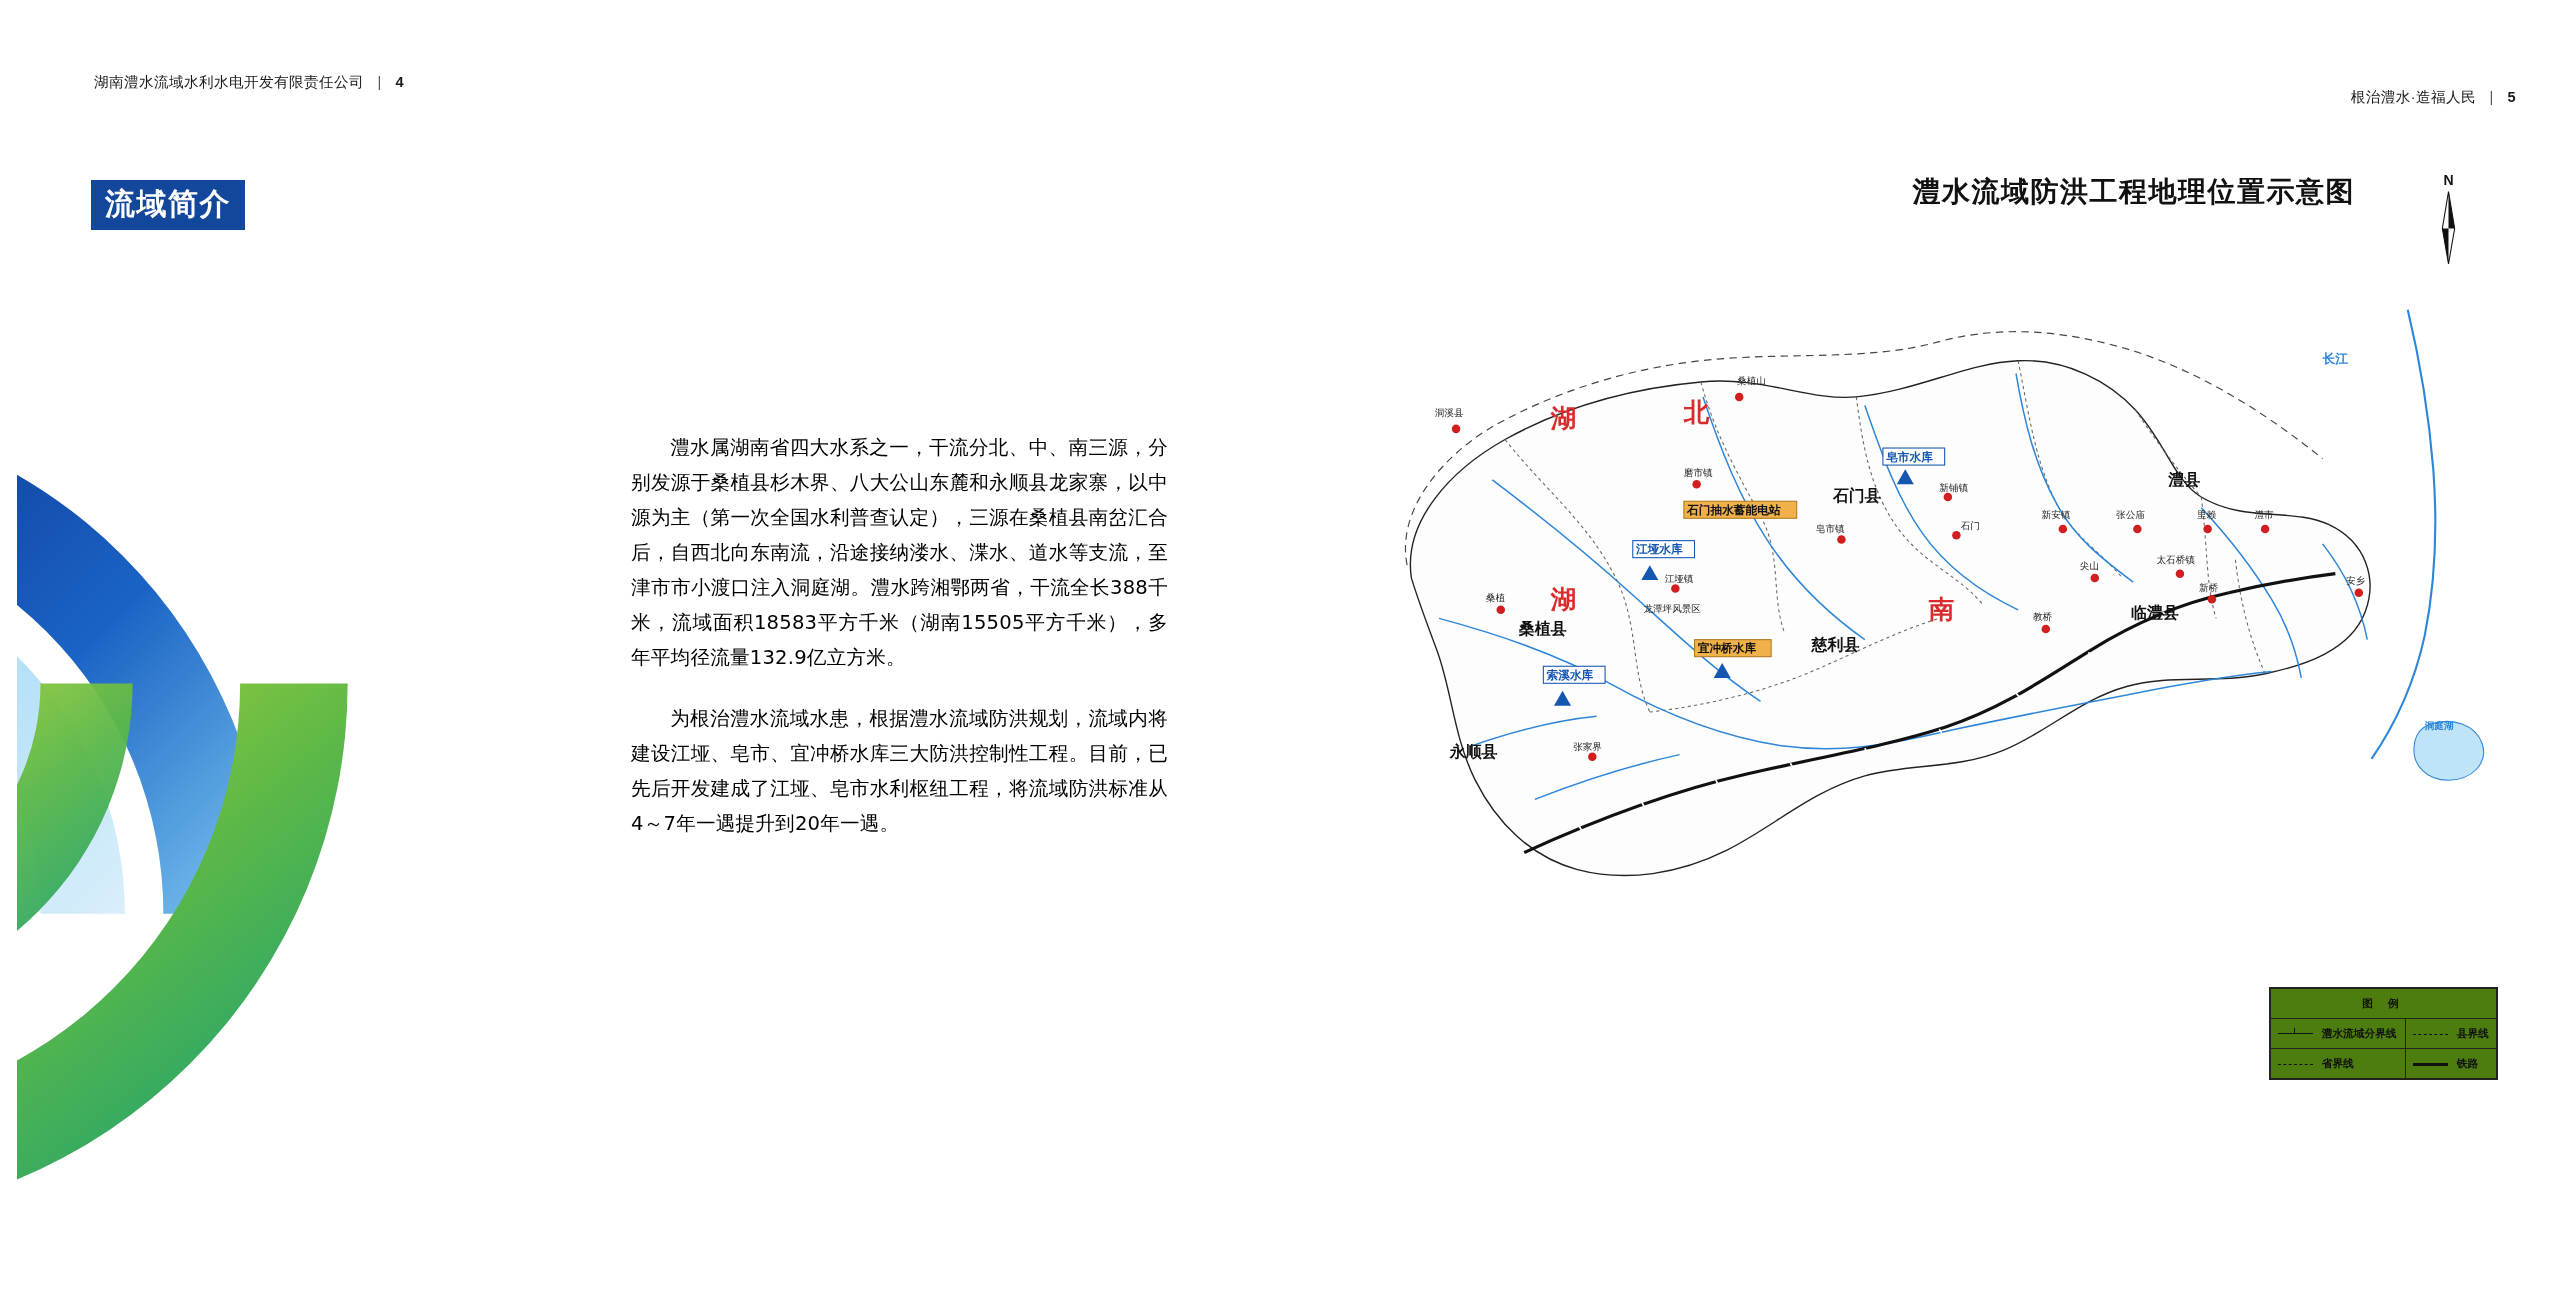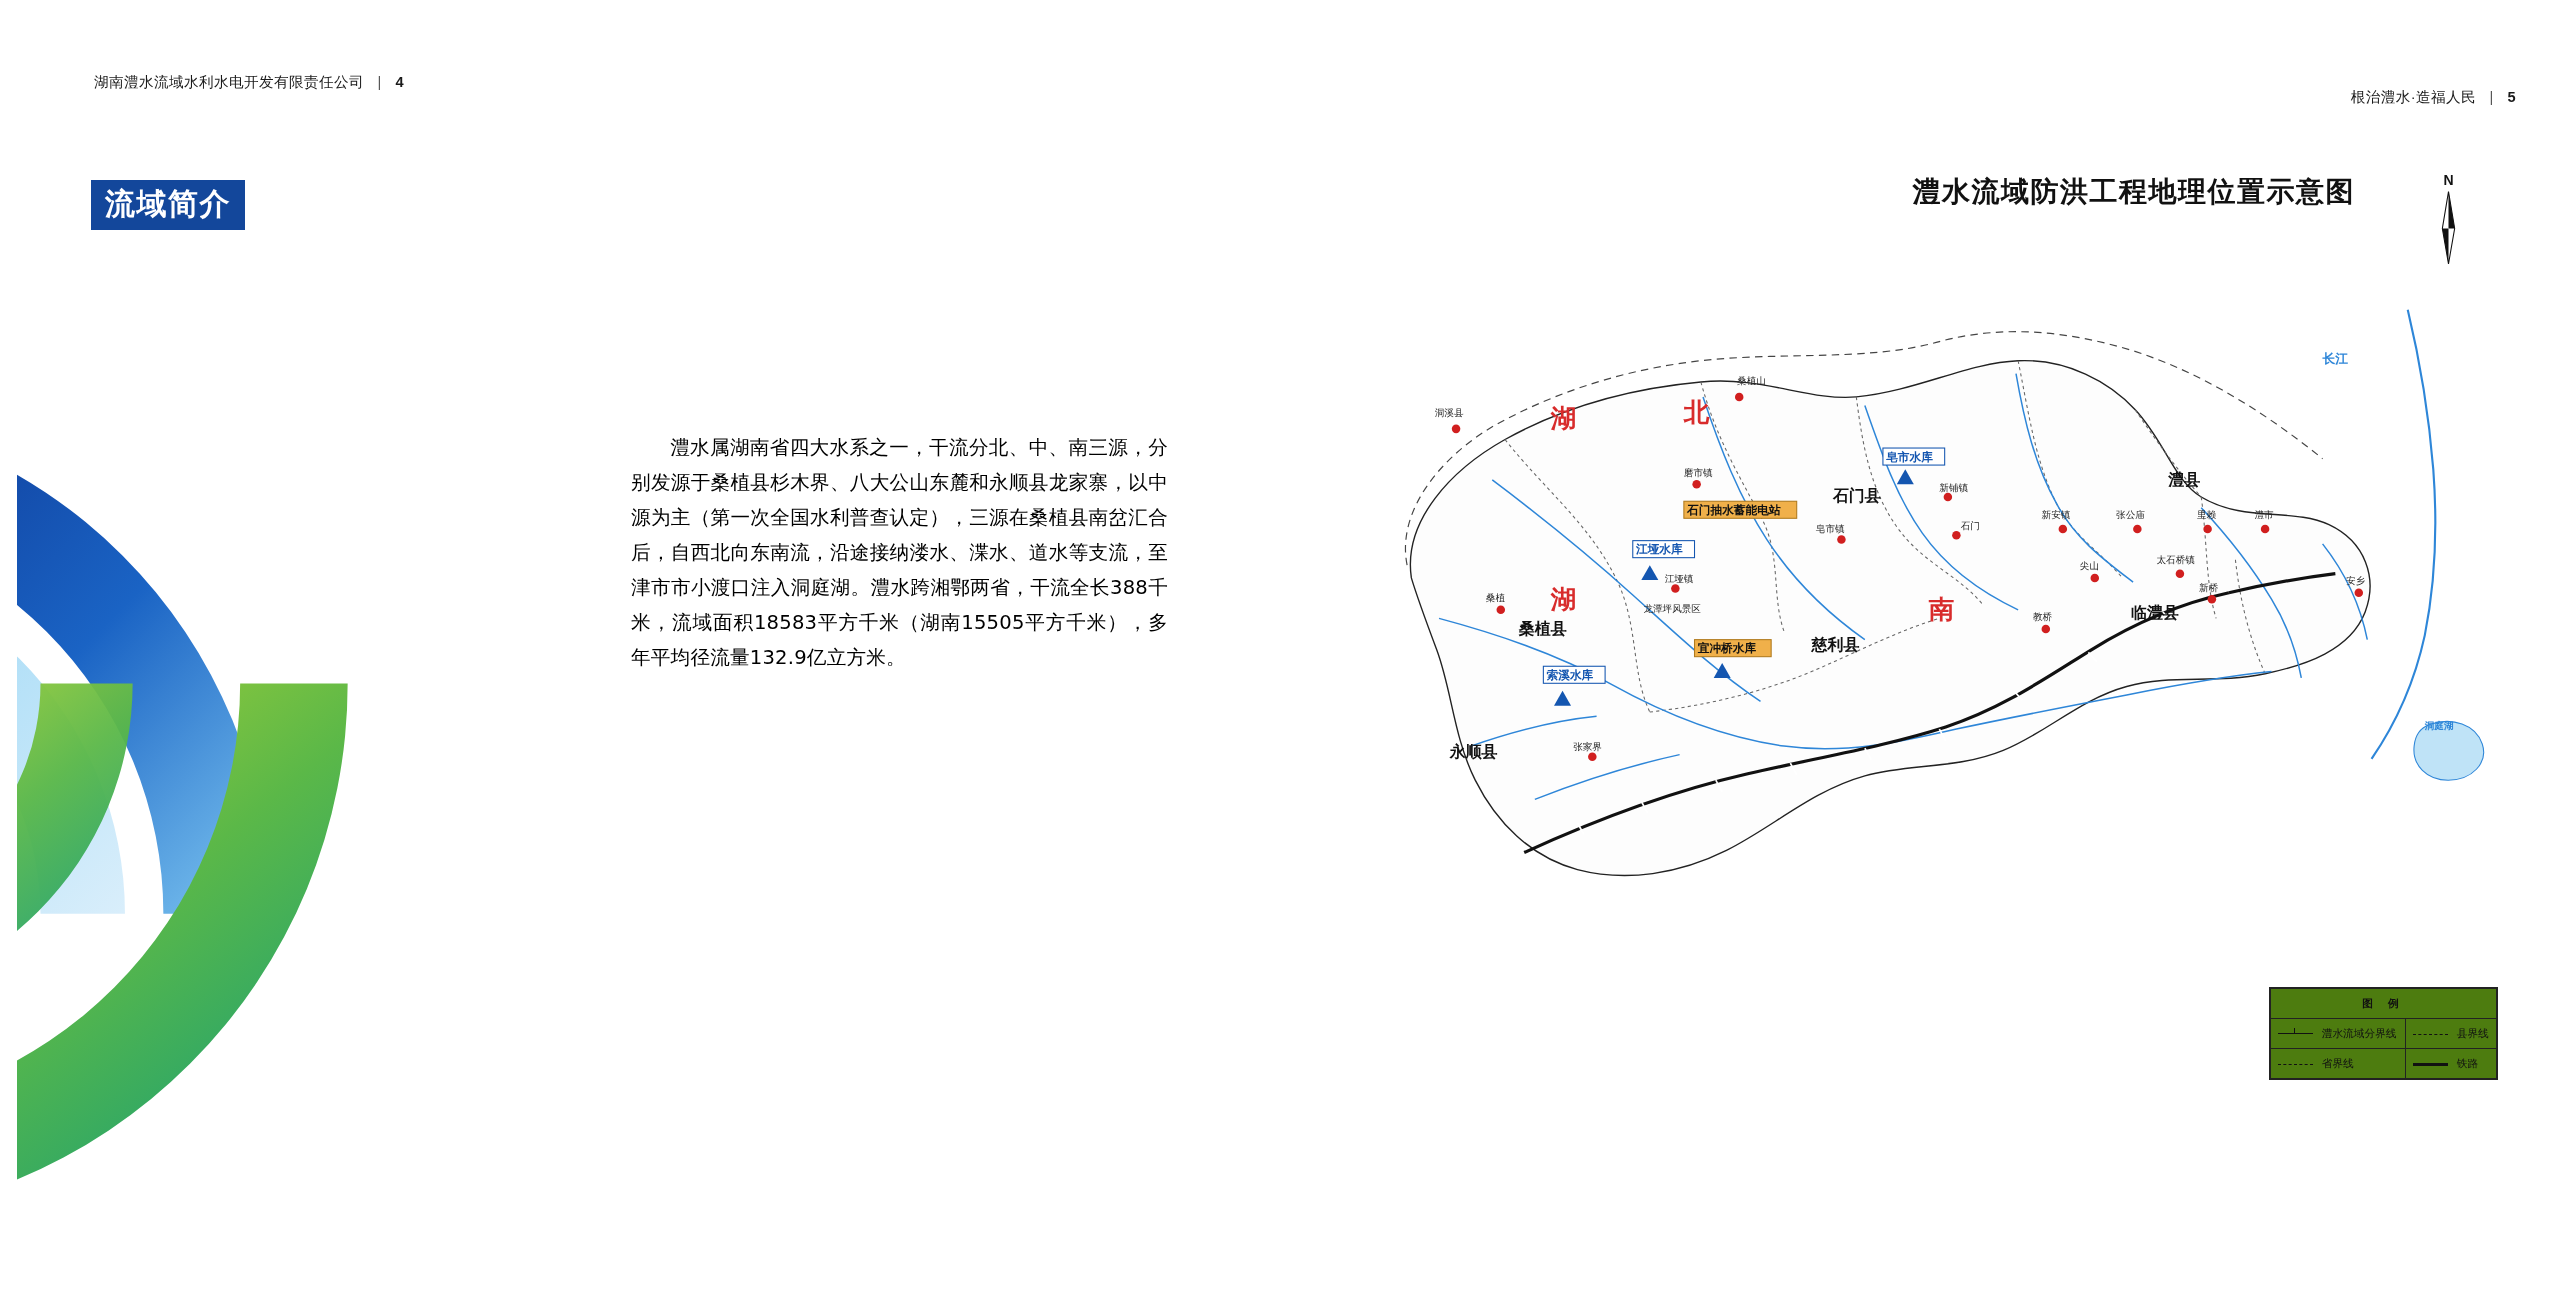--- a/index.html
+++ b/index.html
@@ -136,20 +136,21 @@
     background: #4d7c0f;
     font-size: 10.7px;
     color: #111;
   }
   .legend table { border-collapse: collapse; width: 100%; }
   .legend td {
     border: 0.8px solid #222;
     height: 29px;
     padding: 0 4.6px;
     vertical-align: middle;
+    font-weight: bold;
   }
   .legend .legend-head {
     text-align: center;
     font-weight: bold;
     letter-spacing: 6.1px;
     border-bottom: 0.8px solid #222;
   }
   .lg-cell { display: flex; align-items: center; gap: 6.1px; }
   .lg-sym { width: 40px; flex: none; text-align: center; }
   .lg-txt { font-size: 10.7px; white-space: nowrap; }
@@ -196,20 +197,21 @@
         </linearGradient>
       </defs>
       <path d="M 0,0 A 660,660 0 0 1 660,660 L 520,660 A 520,520 0 0 0 0,140 Z" fill="url(#gblue)"></path>
       <path d="M 0,190 A 470,470 0 0 1 470,660 L 360,660 A 360,360 0 0 0 0,300 Z" fill="url(#gcyan)"></path>
       <path d="M 60,1060 A 700,700 0 0 0 760,360 L 620,360 A 560,560 0 0 1 60,920 Z" fill="url(#ggreen)"></path>
       <path d="M 60,780 A 420,420 0 0 0 480,360 L 360,360 A 300,300 0 0 1 60,660 Z" fill="url(#ggreen)" opacity="0.95"></path>
     </svg>
 
     <div class="body-col">
       <p>澧水属湖南省四大水系之一，干流分北、中、南三源，分别发源于桑植县杉木界、八大公山东麓和永顺县龙家寨，以中源为主（第一次全国水利普查认定），三源在桑植县南岔汇合后，自西北向东南流，沿途接纳溇水、渫水、道水等支流，至津市市小渡口注入洞庭湖。澧水跨湘鄂两省，干流全长388千米，流域面积18583平方千米（湖南15505平方千米），多年平均径流量132.9亿立方米。</p>
+      <p>为根治澧水流域水患，根据澧水流域防洪规划，流域内将建设江垭、皂市、宜冲桥水库三大防洪控制性工程。目前，已先后开发建成了江垭、皂市水利枢纽工程，将流域防洪标准从4～7年一遇提升到20年一遇。</p>
     </div>
   </div>
 
   <div class="page-right">
 
     <div class="running-head rh-right">
       <span>根治澧水·造福人民</span>
       <span class="rh-sep">|</span>
       <span class="rh-page">5</span>
     </div>

